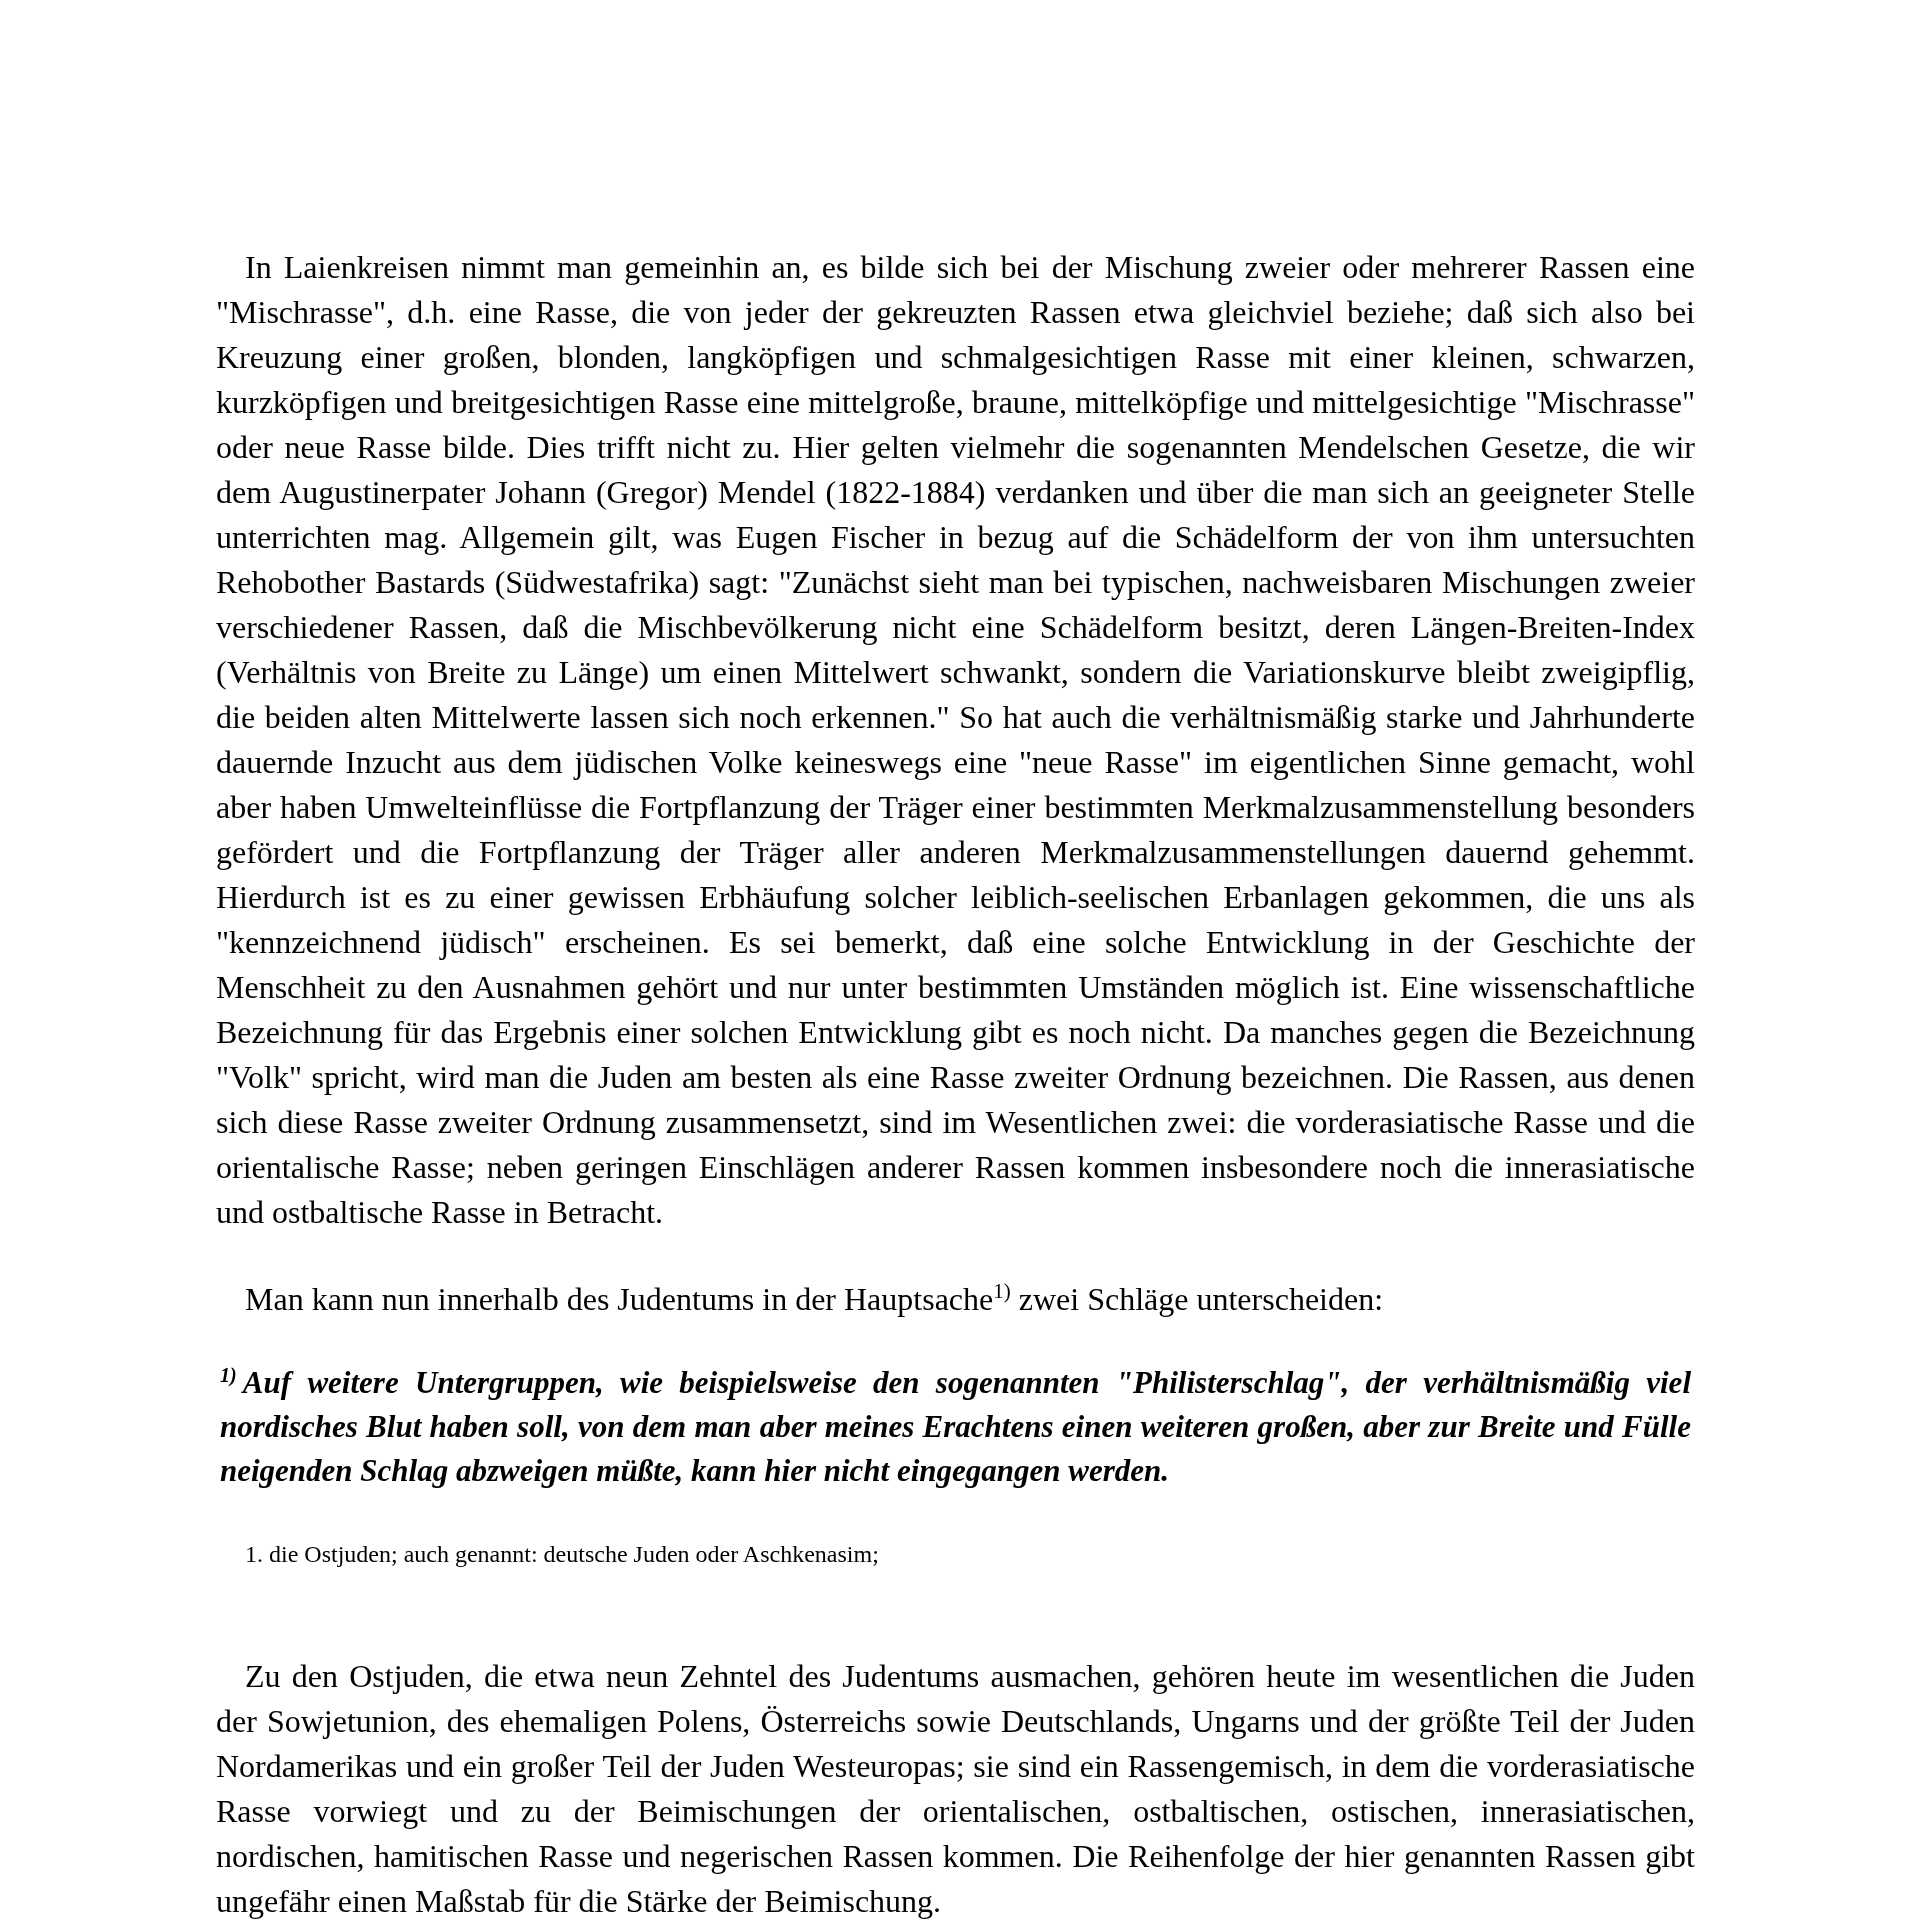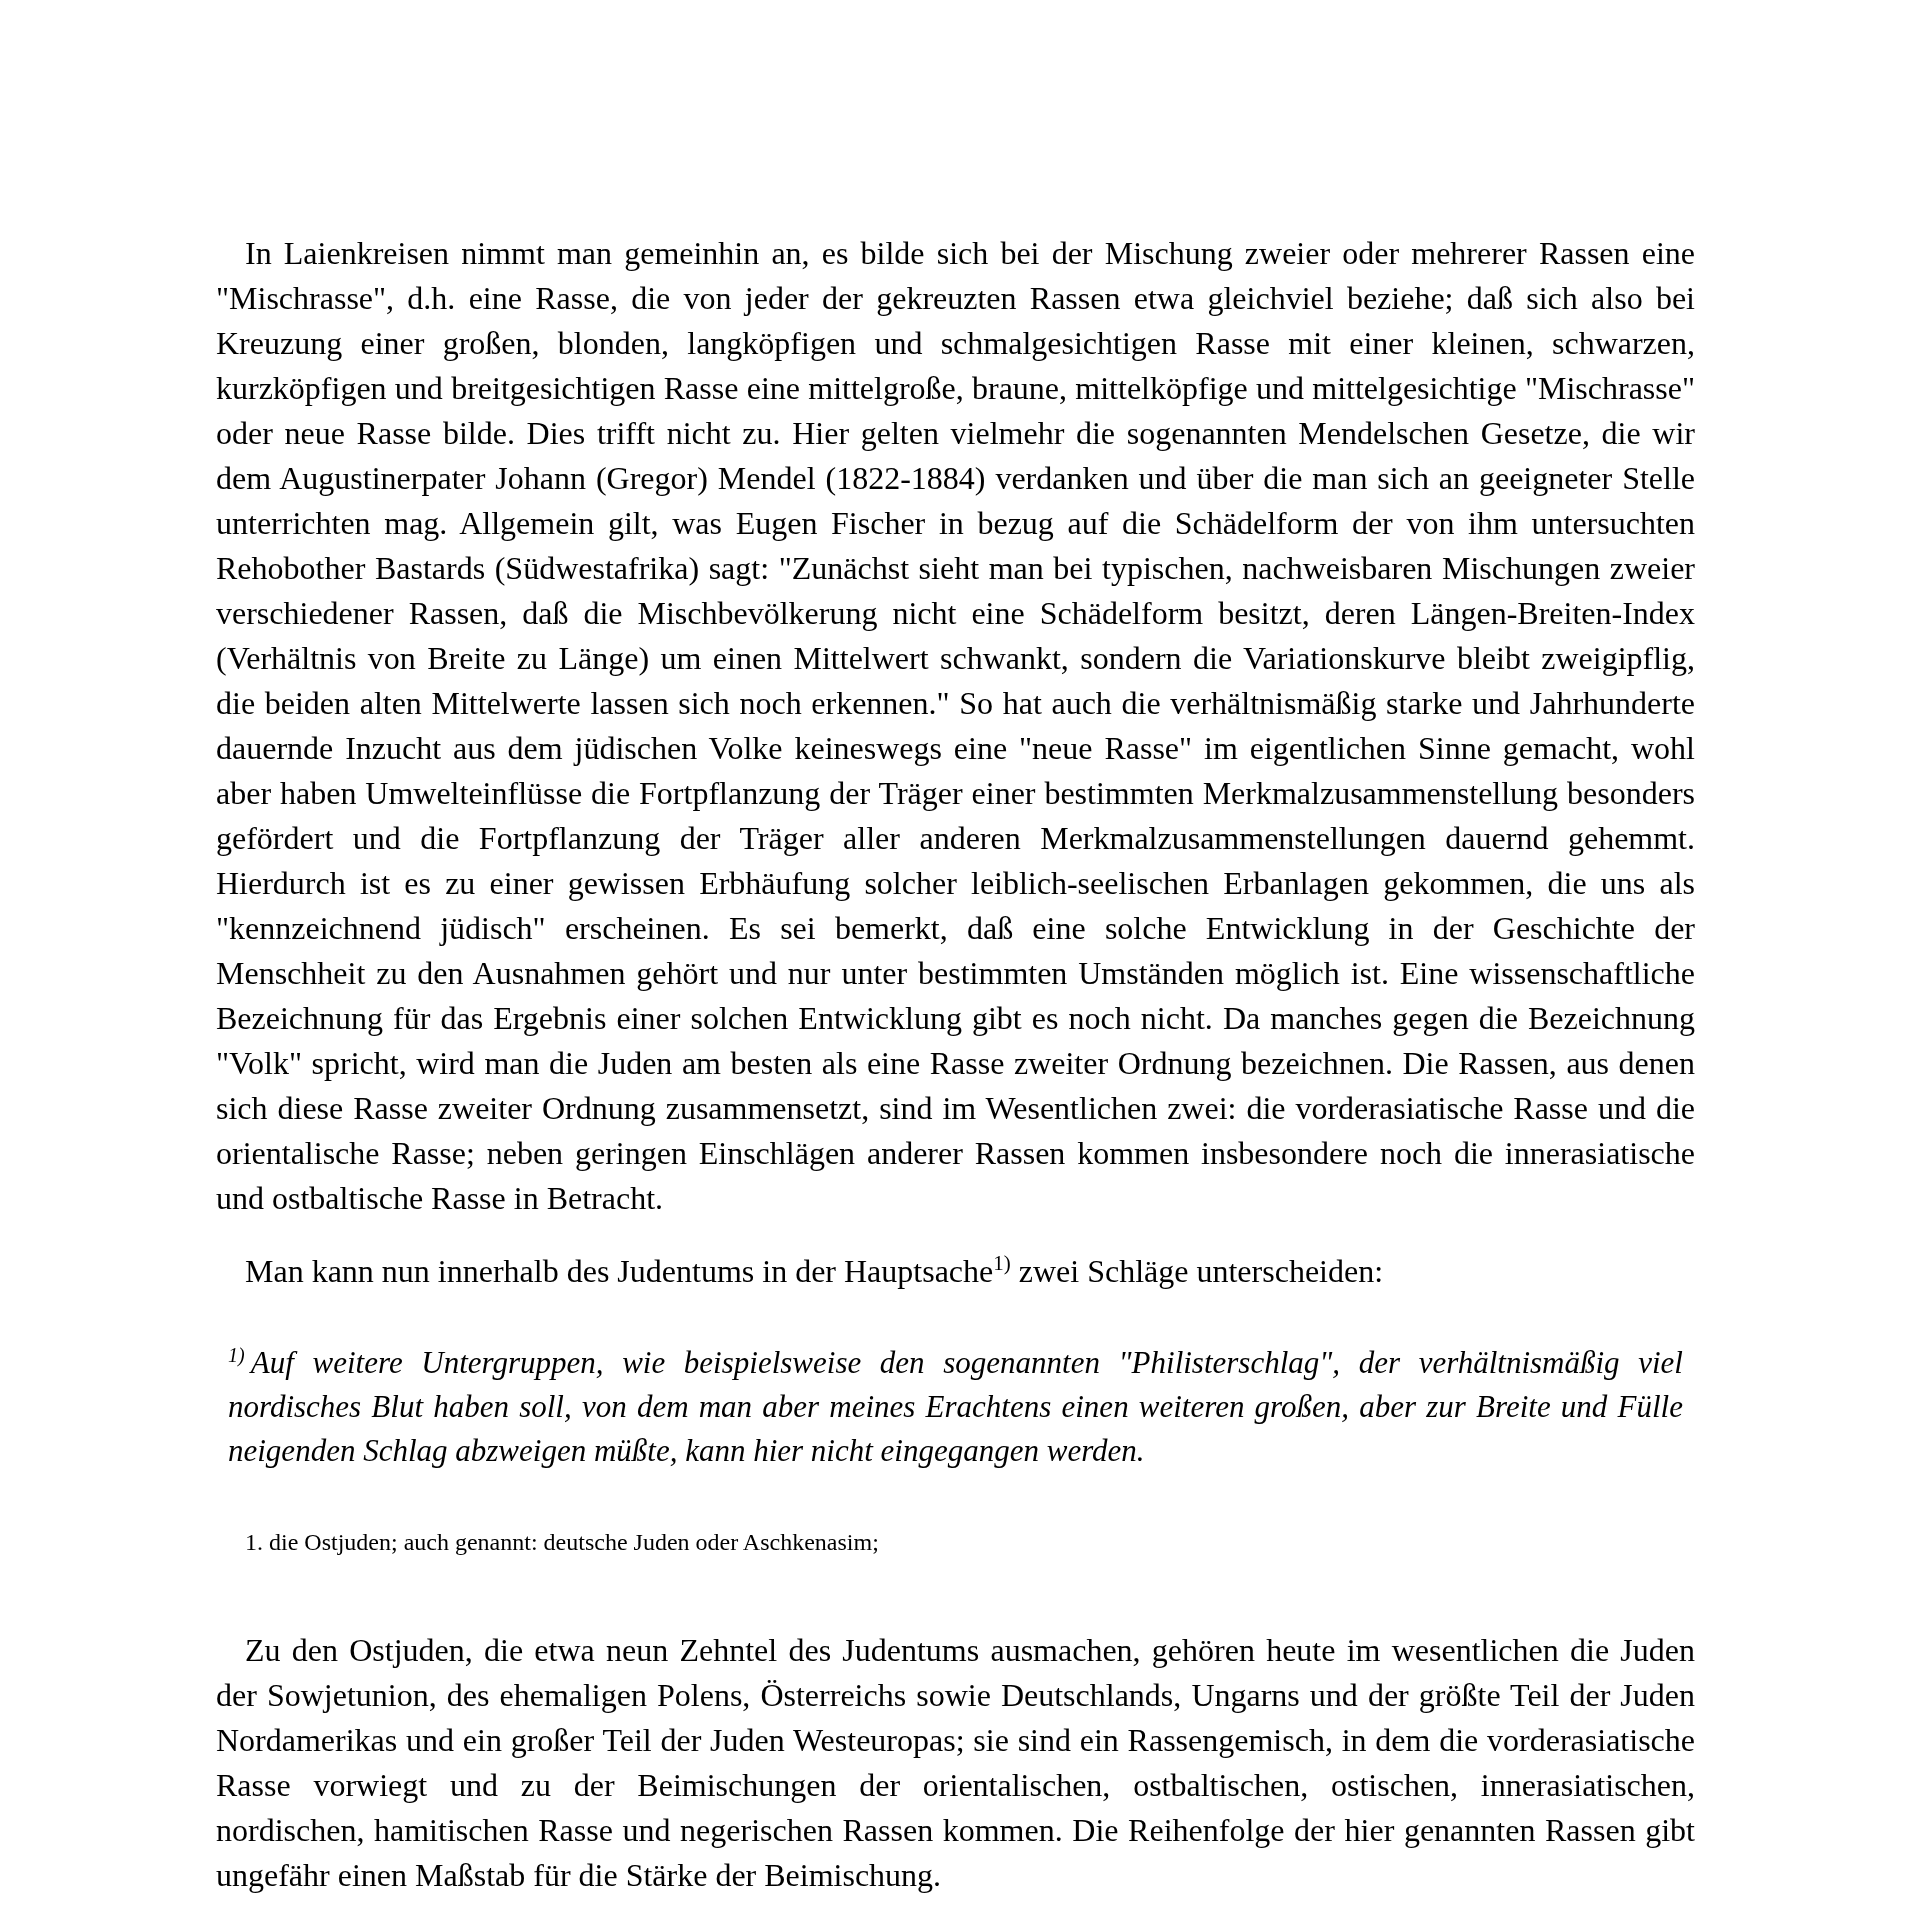--- a/index.html
+++ b/index.html
@@ -18,41 +18,42 @@
     position: relative;
     width: 1910px;
     height: 2703px;
     box-sizing: border-box;
     padding: 231px 216px 0 216px;
   }
   .content {
     width: 1479px;
   }
   p.body-par {
-    margin: 0 0 0 0;
+    margin: 14px 0 0 0;
     text-align: justify;
     text-justify: inter-word;
     font-size: 32px;
     line-height: 45px;
     text-indent: 29px;
     hyphens: none;
   }
   .par-gap-md {
     height: 28px;
   }
   .par-gap-lg {
     height: 35px;
   }
   .footnote {
-    margin: 12px;
+    margin: 4px;
     text-align: justify;
     font-size: 31px;
     line-height: 44px;
     font-style: italic;
     text-indent: 0;
+    font-weight: bold;
   }
   .footnote .fn-marker {
     font-size: 20px;
     vertical-align: super;
     font-style: italic;
     line-height: 0;
     margin-right: 6.2px;
   }
   sup.fn-ref {
     font-size: 21px;

